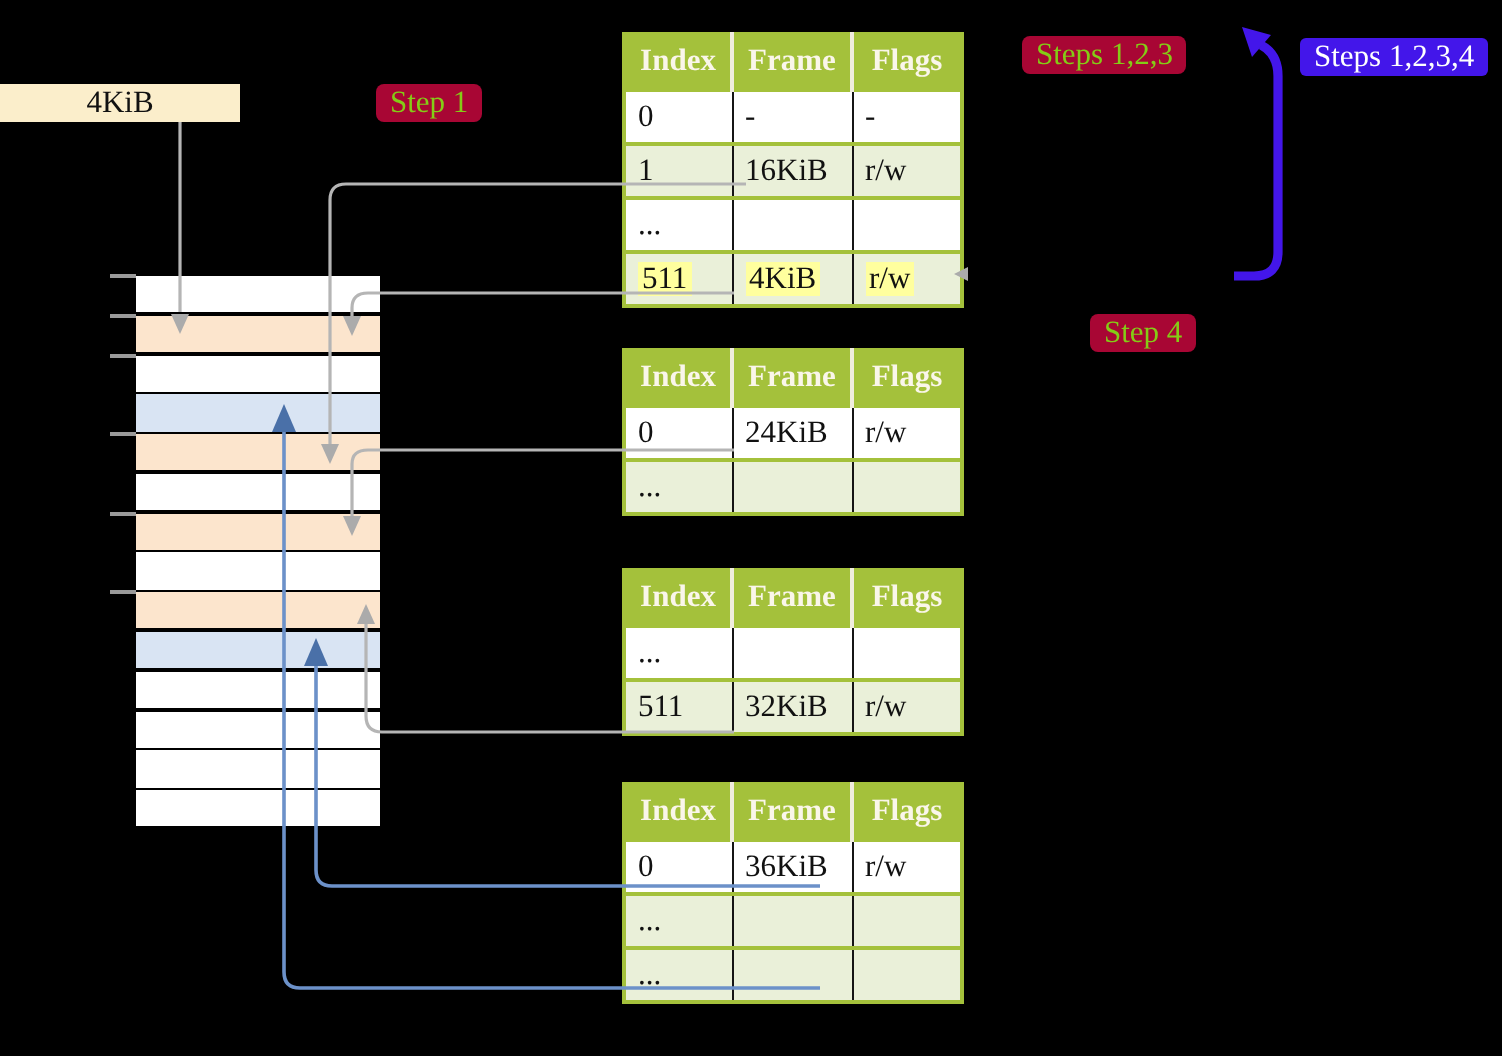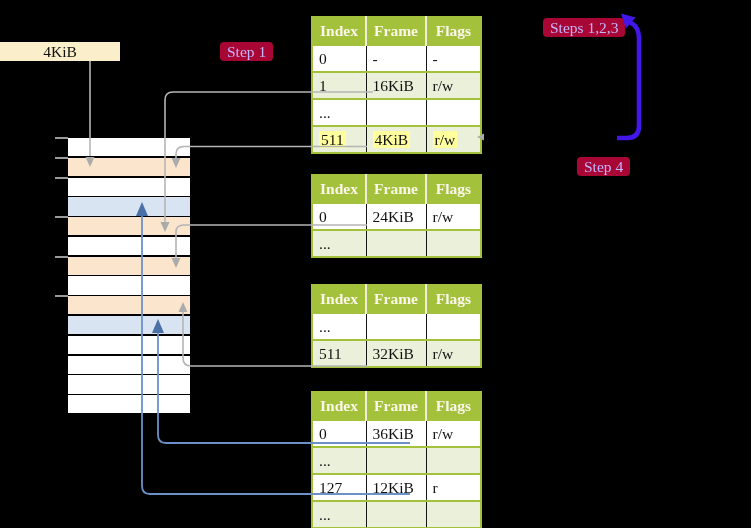--- a/index.html
+++ b/index.html
@@ -25,35 +25,36 @@
   table.pt th:first-child { border-left:none; }
   table.pt td { padding:0 6px; height:25px; border-top:2px solid #a4c13b;
                 border-left:1px solid #151515; vertical-align:middle; }
   table.pt td:first-child { border-left:none; }
   table.pt tr.shade td { background:#eaf0d9; }
   .hl { background:#ffff9e; padding:0 2px; }
 
   
   .chip { position:absolute; border-radius:4px; padding:0 7px; height:19px; line-height:19px;
           font-size:15.5px; white-space:nowrap; }
-  .crimson { background:#a80634; color:#c4b5fd;margin-left:32px; }
+  .crimson { background:#a80634; color:#84cc16; }
   .violet  { background:#4316ea; color:#ffffff; border-radius:3px; }
   #frame-label { position:absolute; left:0; top:42px; width:120px; height:19px;
                  background:#fbeecb; color:#111; text-align:center; line-height:19.5px;
                  font-size:15.5px; }
   #overlay { position:absolute; left:0; top:0; z-index:5; pointer-events:none; }
 </style>
 </head>
 <body>
 
 <div id="canvas">
 
   <div id="frame-label">4KiB</div>
   <div class="chip crimson" style="left:188px; top:42px;">Step 1</div>
   <div class="chip crimson" style="left:511px; top:18px;">Steps 1,2,3</div>
+  <div class="chip violet" style="left:650px; top:19px;">Steps 1,2,3,4</div>
   <div class="chip crimson" style="left:545px; top:157px;">Step 4</div>
 
   <div id="stack">
       <div class="mrow white"></div>
       <div class="mrow peach"></div>
       <div class="mrow white"></div>
       <div class="mrow blue"></div>
       <div class="mrow peach"></div>
       <div class="mrow white"></div>
       <div class="mrow peach"></div>
@@ -165,25 +166,20 @@
     </tr>
     <tr>
       <td>0</td>
       <td>36KiB</td>
       <td>r/w</td>
     </tr>
     <tr class="shade">
       <td>...</td>
       <td></td>
       <td></td>
-    </tr>
-    <tr>
-      <td>127</td>
-      <td>12KiB</td>
-      <td>r</td>
     </tr>
     <tr class="shade">
       <td>...</td>
       <td></td>
       <td></td>
     </tr>
   </tbody>
     </table>
 
   <svg id="overlay" width="751" height="528" viewBox="0 0 751 528">

